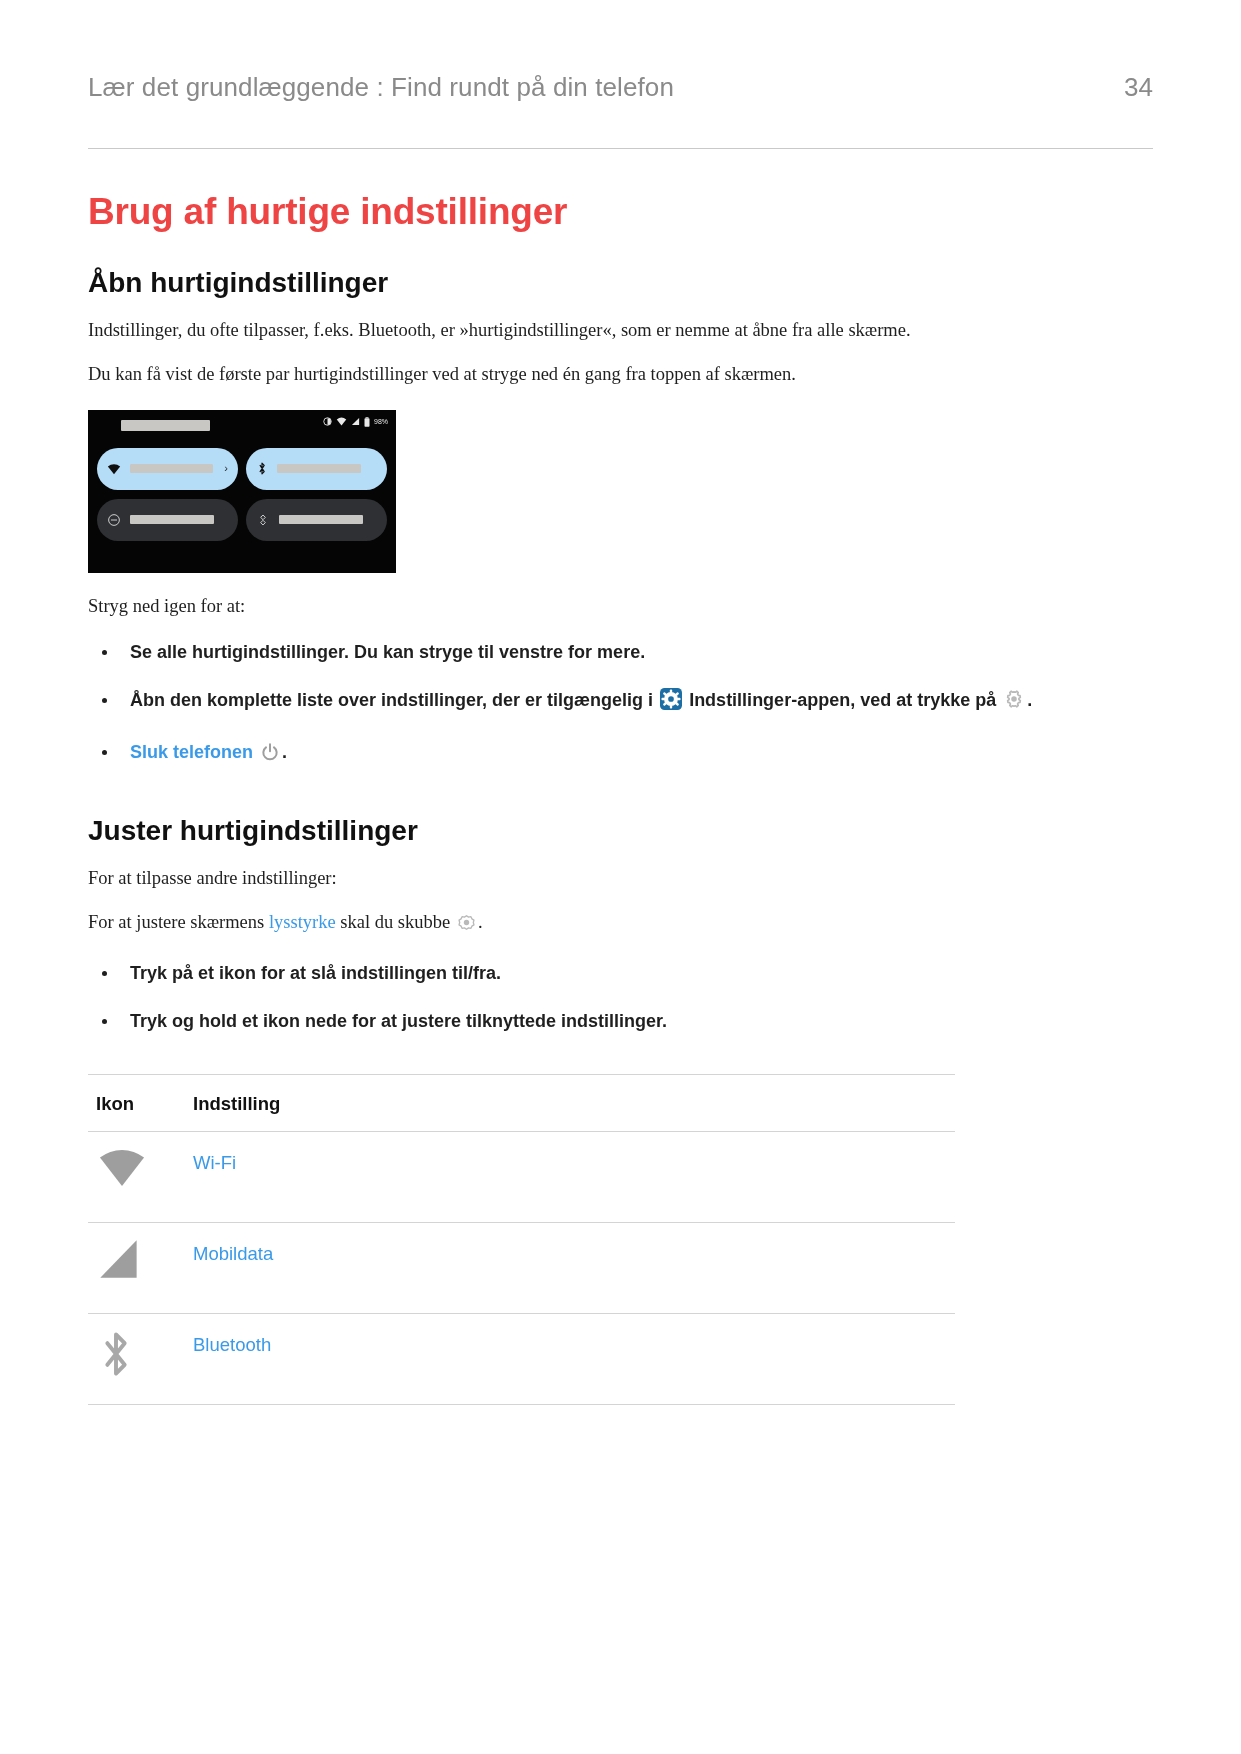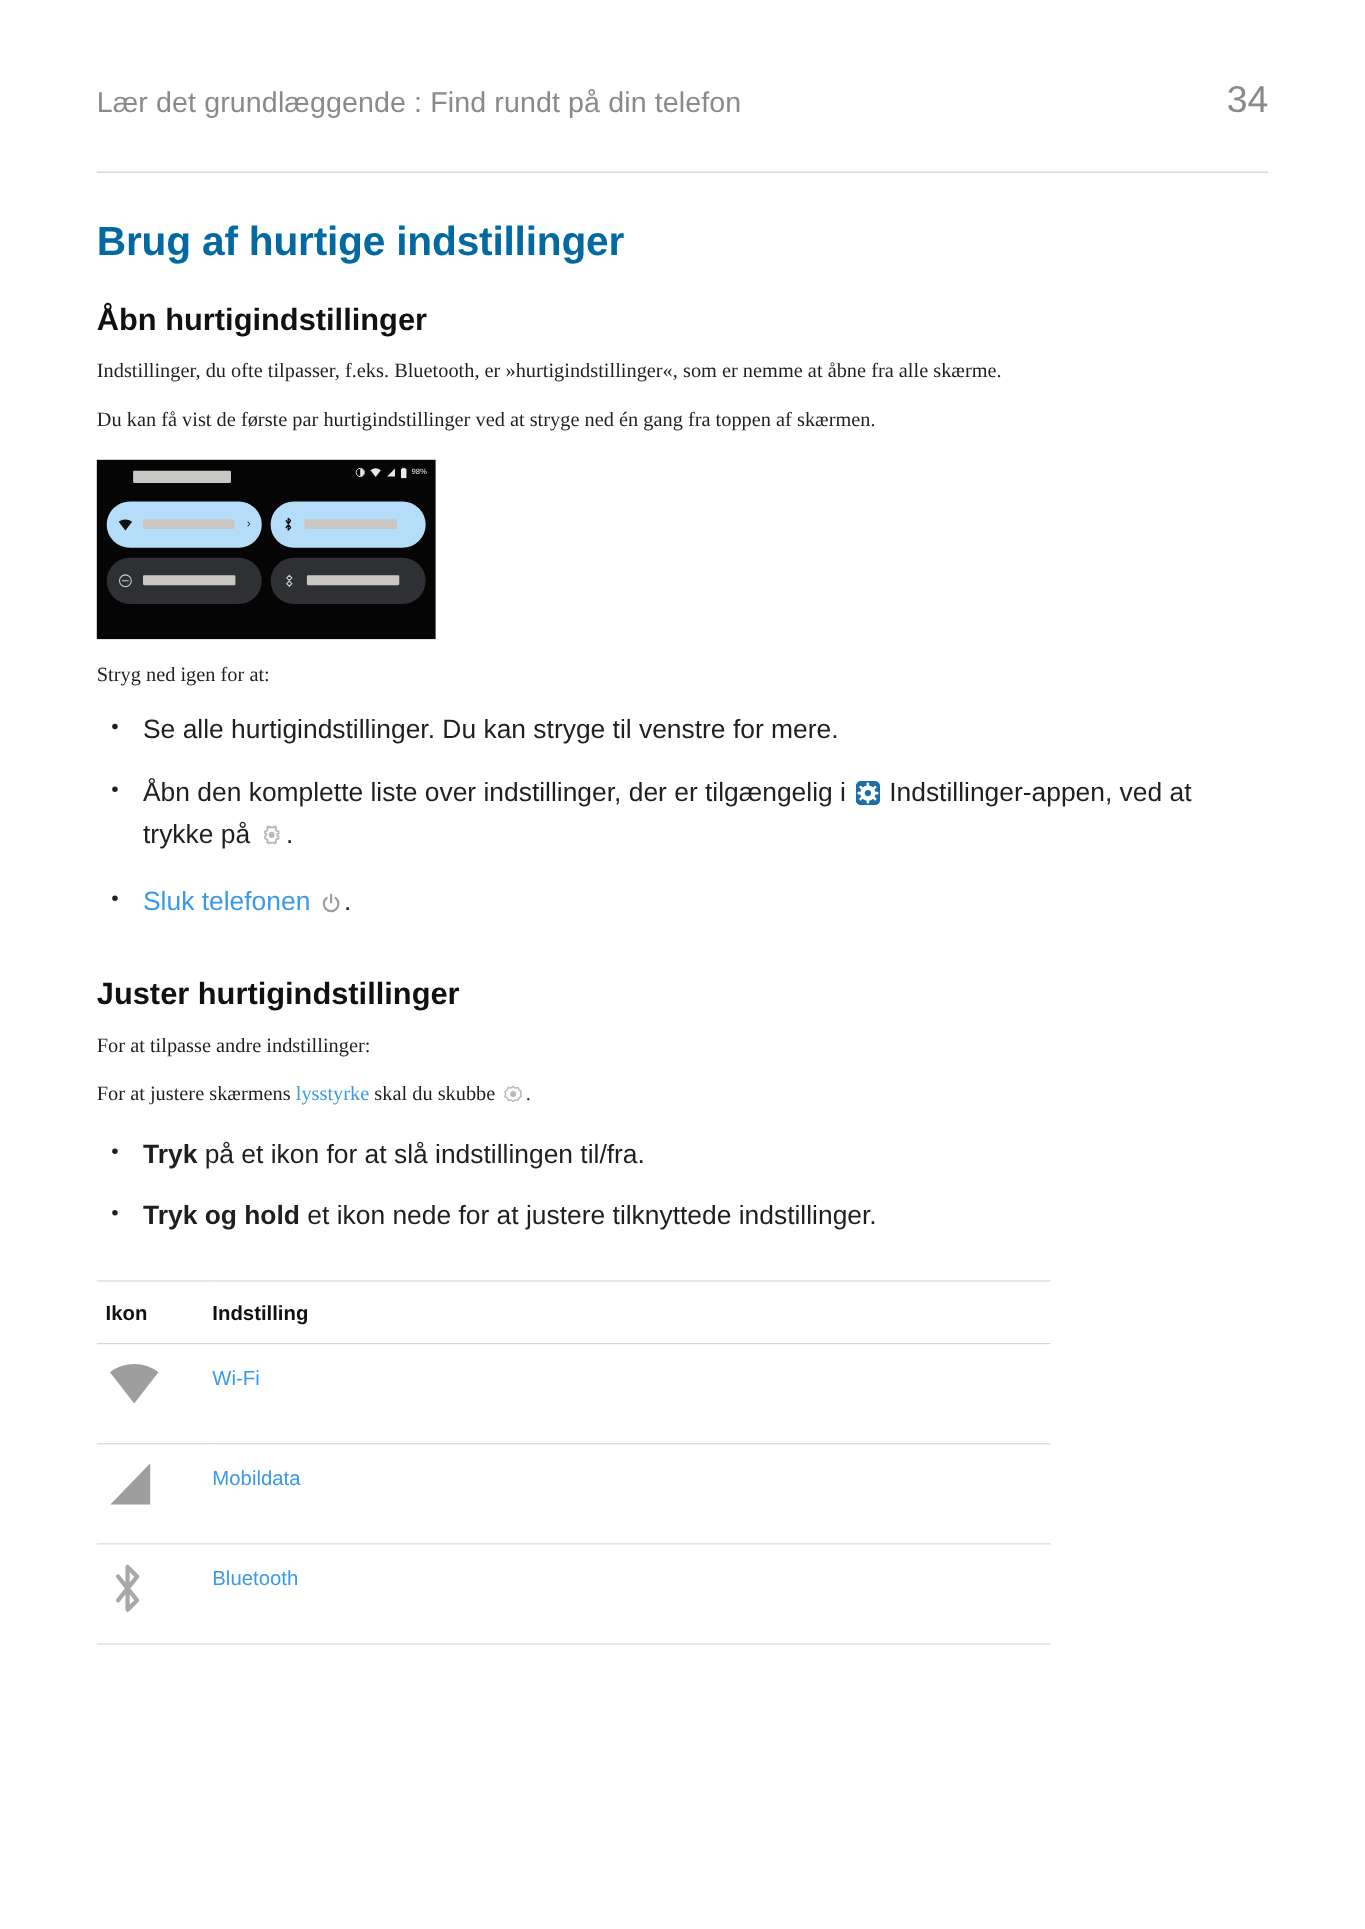--- a/index.html
+++ b/index.html
@@ -28,35 +28,35 @@
     align-items: baseline;
     justify-content: space-between;
     padding-top: 72px;
   }
   .running-header .title {
     font-size: 26px;
     color: #8a8a8a;
     letter-spacing: 0.1px;
   }
   .running-header .page-number {
-    font-size: 34px;
+    font-size: 26px;
     color: #8a8a8a;
   }
   .header-rule {
     margin-top: 45px;
     border-bottom: 1px solid #c9c9c9;
   }
 
   
   h1.doc-title {
     font-size: 37px;
     font-weight: bold;
     margin: 42px 0 0 0;
     letter-spacing: -0.2px;
-    color: #0369a1;
+    color: #ef4444;
   }
   h2.section-title {
     font-size: 28px;
     font-weight: bold;
     margin: 34px 0 0 0;
     color: #111;
   }
   h2.section-title.spaced {
     margin-top: 46px;
   }
@@ -156,25 +156,26 @@
 
   
   ul.bullets {
     list-style: none;
     margin: 20px 0 0 0;
     padding: 0;
   }
   ul.bullets li {
     position: relative;
     padding-left: 42px;
-    font-size: 24px;
+    font-size: 18px;
     line-height: 1.45;
     margin-bottom: 22px;
     color: #1f1f1f;
     max-width: 1010px;
+    font-weight: bold;
   }
   ul.bullets li:last-child { margin-bottom: 0; }
   ul.bullets li::before {
     content: "";
     position: absolute;
     left: 14px;
     top: 11px;
     width: 5px;
     height: 5px;
     border-radius: 50%;

